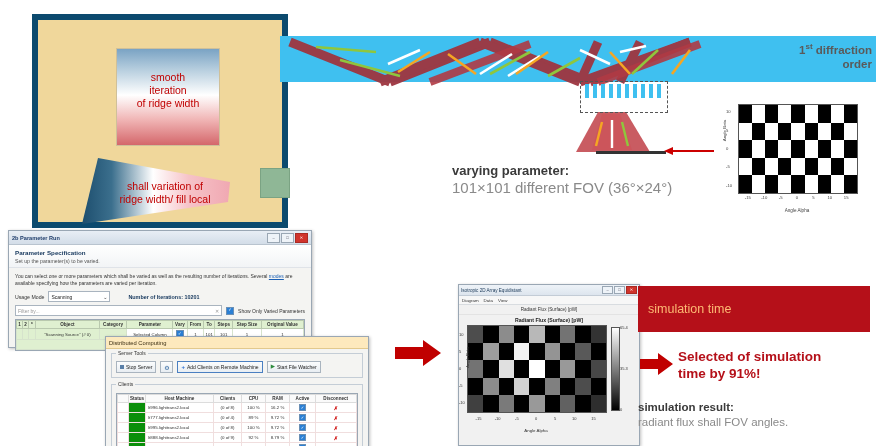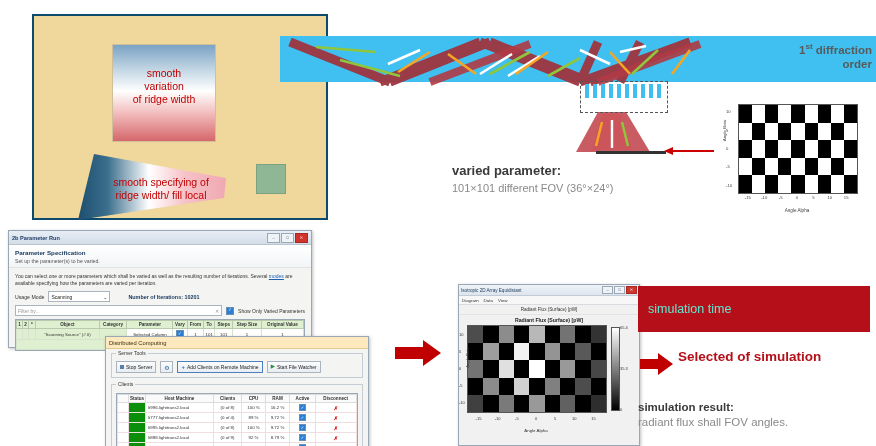--- a/index.html
+++ b/index.html
@@ -1,40 +1,40 @@
 <!DOCTYPE html>
 <html><head>
 <meta charset="utf-8">
 <style>
   html,body{margin:0;padding:0;}
   body{width:876px;height:446px;background:#ffffff;font-family:"Liberation Sans",sans-serif;overflow:hidden;position:relative;}
   .abs{position:absolute;}
 
   
-  #grating-panel{left:32px;top:14px;width:244px;height:202px;background:#f0d79b;border:2px solid #0c4a6e;padding-left:48px;}
+  #grating-panel{left:32px;top:14px;width:244px;height:202px;background:#f0d79b;border:6px solid #0c4a6e;}
   #ridge-gradient-block{left:78px;top:28px;width:102px;height:96px;
      background:linear-gradient(to bottom,#7aa3c4 0%,#b8cfdf 22%,#ffffff 48%,#f0b4b4 74%,#d4676b 100%);
      border:1px solid #cfc09a;}
   #ridge-gradient-label{position:absolute;left:0;top:22px;width:102px;text-align:center;color:#c00000;
      font-size:10.5px;line-height:13px;font-weight:400;}
   #fill-factor-shape{left:40px;top:130px;width:172px;height:78px;}
   #fill-factor-label{left:52px;top:160px;width:150px;text-align:center;color:#c00000;font-size:10.5px;line-height:13px;}
   #green-square{left:222px;top:148px;width:28px;height:28px;background:#8fb796;border:1px solid #7ba383;}
 
   
   #waveguide-bar{left:280px;top:36px;width:596px;height:46px;background:#3fc0f0;}
   #diffraction-label{left:788px;top:40px;width:84px;color:#5a5a5a;font-size:11.5px;font-weight:700;line-height:14px;text-align:right;}
   #grating-dashed-box{left:580px;top:81px;width:86px;height:30px;border:1.4px dashed #555;}
   #outcoupler-line{left:596px;top:151px;width:70px;height:3px;background:#333;}
   #red-arrow-to-plot{left:664px;top:146px;width:52px;height:10px;}
 
   
   #varying-parameter-block{left:452px;top:162px;width:270px;}
   #varying-parameter-title{font-size:13px;font-weight:700;color:#3a3a3a;line-height:17px;}
-  .vp-line{font-size:11px;color:#8a8a8a;line-height:18px;}
+  .vp-line{font-size:15px;color:#8a8a8a;line-height:18px;}
 
   
   #fov-chart{left:716px;top:98px;width:150px;height:122px;background:#ffffff;}
   #fov-plot{position:absolute;left:22px;top:6px;width:118px;height:88px;border:1px solid #555;overflow:hidden;}
   .cb-cell{position:absolute;}
   #fov-ylabel{position:absolute;left:-14px;top:30px;width:44px;transform:rotate(-90deg);
      font-size:4.4px;color:#444;text-align:center;}
   #fov-xlabel{position:absolute;left:22px;top:110px;width:118px;text-align:center;font-size:4.6px;color:#444;}
   .fov-xtick{position:absolute;top:97px;font-size:4.2px;color:#444;transform:translateX(-50%);}
   .fov-ytick{position:absolute;left:10px;font-size:4.2px;color:#444;transform:translateY(-50%);}
@@ -119,52 +119,52 @@
   .rw-xtick{position:absolute;top:131px;font-size:4px;color:#333;transform:translateX(-50%);}
   .rw-ytick{position:absolute;left:0px;font-size:4px;color:#333;transform:translateY(-50%);}
 
   
   #arrow-params-to-result{left:395px;top:338px;width:48px;height:30px;}
   #arrow-reduction{left:640px;top:352px;width:34px;height:24px;}
 
   
   #simulation-time-box{left:638px;top:286px;width:232px;height:46px;background:#b51019;
      display:flex;flex-direction:column;justify-content:center;padding:0 10px;box-sizing:border-box;}
-  .st-line{color:#5eead4;font-size:12.5px;line-height:16px;}
+  .st-line{color:#fdba74;font-size:12.5px;line-height:16px;}
   #reduction-text{left:678px;top:348px;width:192px;color:#b51019;font-size:13.5px;font-weight:700;line-height:17px;}
   #simulation-result-block{left:638px;top:400px;width:236px;}
   #simulation-result-title{font-size:11.5px;font-weight:700;color:#3a3a3a;line-height:15px;}
   #simulation-result-desc{font-size:11.5px;color:#8a8a8a;line-height:15px;}
 </style>
 </head>
 <body>
 
 <div class="abs" id="grating-panel">
   <div class="abs" id="ridge-gradient-block">
     <div id="ridge-gradient-label">
       <div>smooth</div>
-      <div>variation</div>
+      <div>iteration</div>
       <div>of ridge width</div>
     </div>
   </div>
 
   <svg class="abs" id="fill-factor-shape" viewBox="0 0 172 78" width="172" height="78">
     <defs>
       <linearGradient id="ffgrad" x1="0" y1="0" x2="1" y2="0">
         <stop offset="0%" stop-color="#1d4e6e"></stop>
         <stop offset="20%" stop-color="#3b6f8d"></stop>
         <stop offset="48%" stop-color="#ffffff"></stop>
         <stop offset="72%" stop-color="#f6c3c8"></stop>
         <stop offset="100%" stop-color="#f0a8b2"></stop>
       </linearGradient>
     </defs>
     <polygon points="20,8 152,32 150,52 4,74" fill="url(#ffgrad)"></polygon>
   </svg>
   <div class="abs" id="fill-factor-label">
-    <div>smooth specifying of</div>
+    <div>shall variation of</div>
     <div>ridge width/ fill local</div>
   </div>
 
   <div class="abs" id="green-square"></div>
 </div>
 
 <div class="abs" id="waveguide-bar"></div>
 
 <svg class="abs" style="left:280px;top:30px;" width="596" height="130">
   <g stroke="#9e3540" stroke-width="9" fill="none" opacity="0.95">
@@ -237,21 +237,21 @@
     </g>
   </svg>
 </div>
 <div class="abs" id="outcoupler-line"></div>
 <svg class="abs" id="red-arrow-to-plot" viewBox="0 0 52 10">
   <line x1="50" y1="5" x2="8" y2="5" stroke="#cc0000" stroke-width="2"></line>
   <polygon points="0,5 9,1 9,9" fill="#cc0000"></polygon>
 </svg>
 
 <div class="abs" id="varying-parameter-block">
-  <div id="varying-parameter-title">varied parameter:</div>
+  <div id="varying-parameter-title">varying parameter:</div>
   <div class="vp-line">101×101 different FOV (36°×24°)</div>
 </div>
 
 <div class="abs" id="fov-chart">
   <div id="fov-plot">
       <div class="cb-cell" style="left: 0px; top: 0px; width: 13.6111px; height: 18.1px; background: rgb(0, 0, 0);"></div>
       <div class="cb-cell" style="left: 13.1111px; top: 0px; width: 13.6111px; height: 18.1px; background: rgb(255, 255, 255);"></div>
       <div class="cb-cell" style="left: 26.2222px; top: 0px; width: 13.6111px; height: 18.1px; background: rgb(0, 0, 0);"></div>
       <div class="cb-cell" style="left: 39.3333px; top: 0px; width: 13.6111px; height: 18.1px; background: rgb(255, 255, 255);"></div>
       <div class="cb-cell" style="left: 52.4444px; top: 0px; width: 13.6111px; height: 18.1px; background: rgb(0, 0, 0);"></div>
@@ -579,18 +579,19 @@
 <div class="abs" id="simulation-time-box">
   <span class="st-line">simulation time</span>
 </div>
 
 <svg class="abs" id="arrow-reduction" viewBox="0 0 34 24">
   <polygon points="0,7 18,7 18,1 33,12 18,23 18,17 0,17" fill="#c00000"></polygon>
 </svg>
 
 <div class="abs" id="reduction-text">
   <div>Selected of simulation</div>
+  <div>time by 91%!</div>
 </div>
 
 <div class="abs" id="simulation-result-block">
   <div id="simulation-result-title">simulation result:</div>
   <div id="simulation-result-desc">radiant flux shall FOV angles.</div>
 </div>
 
 </body></html>

